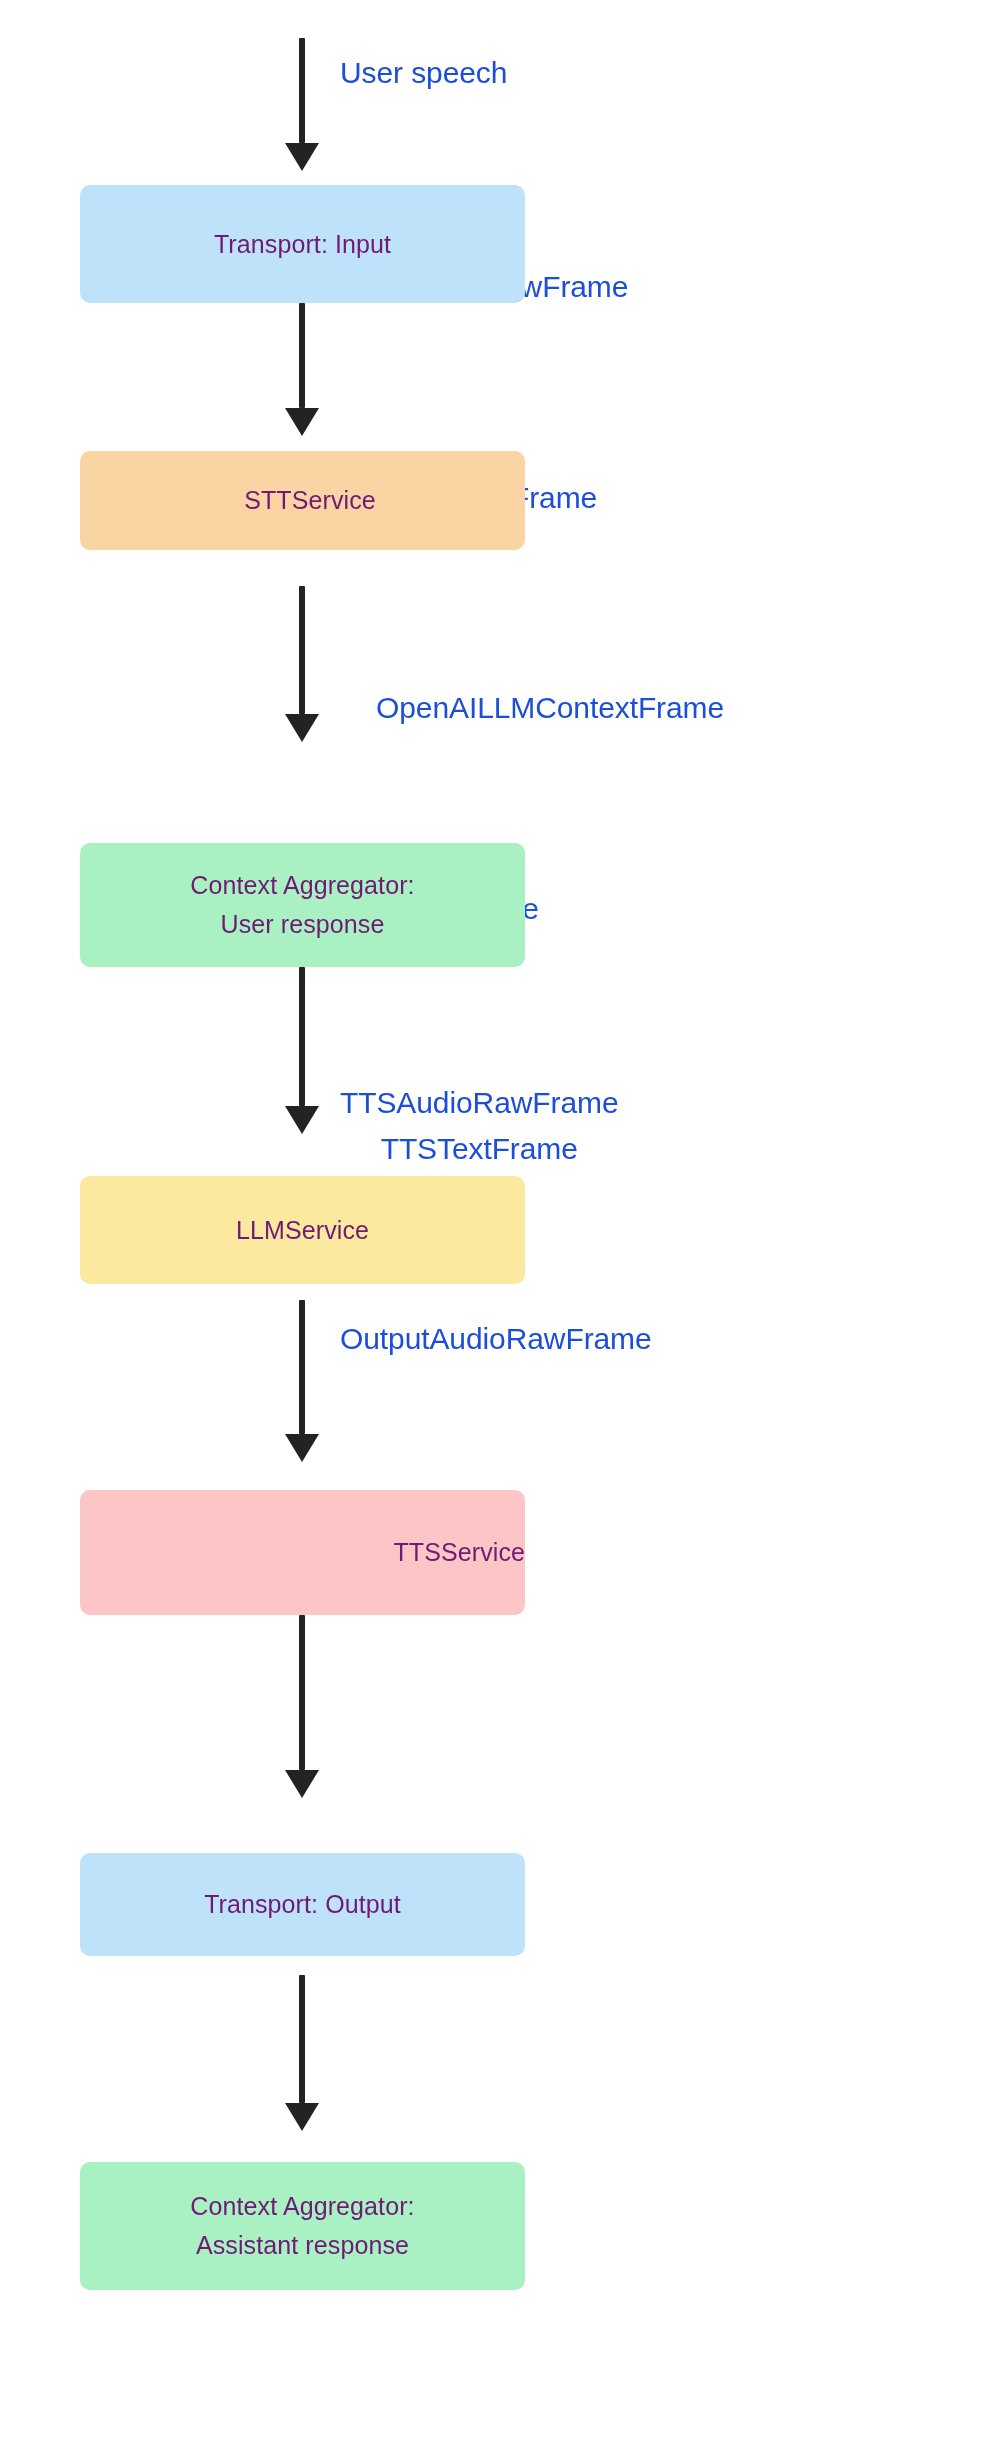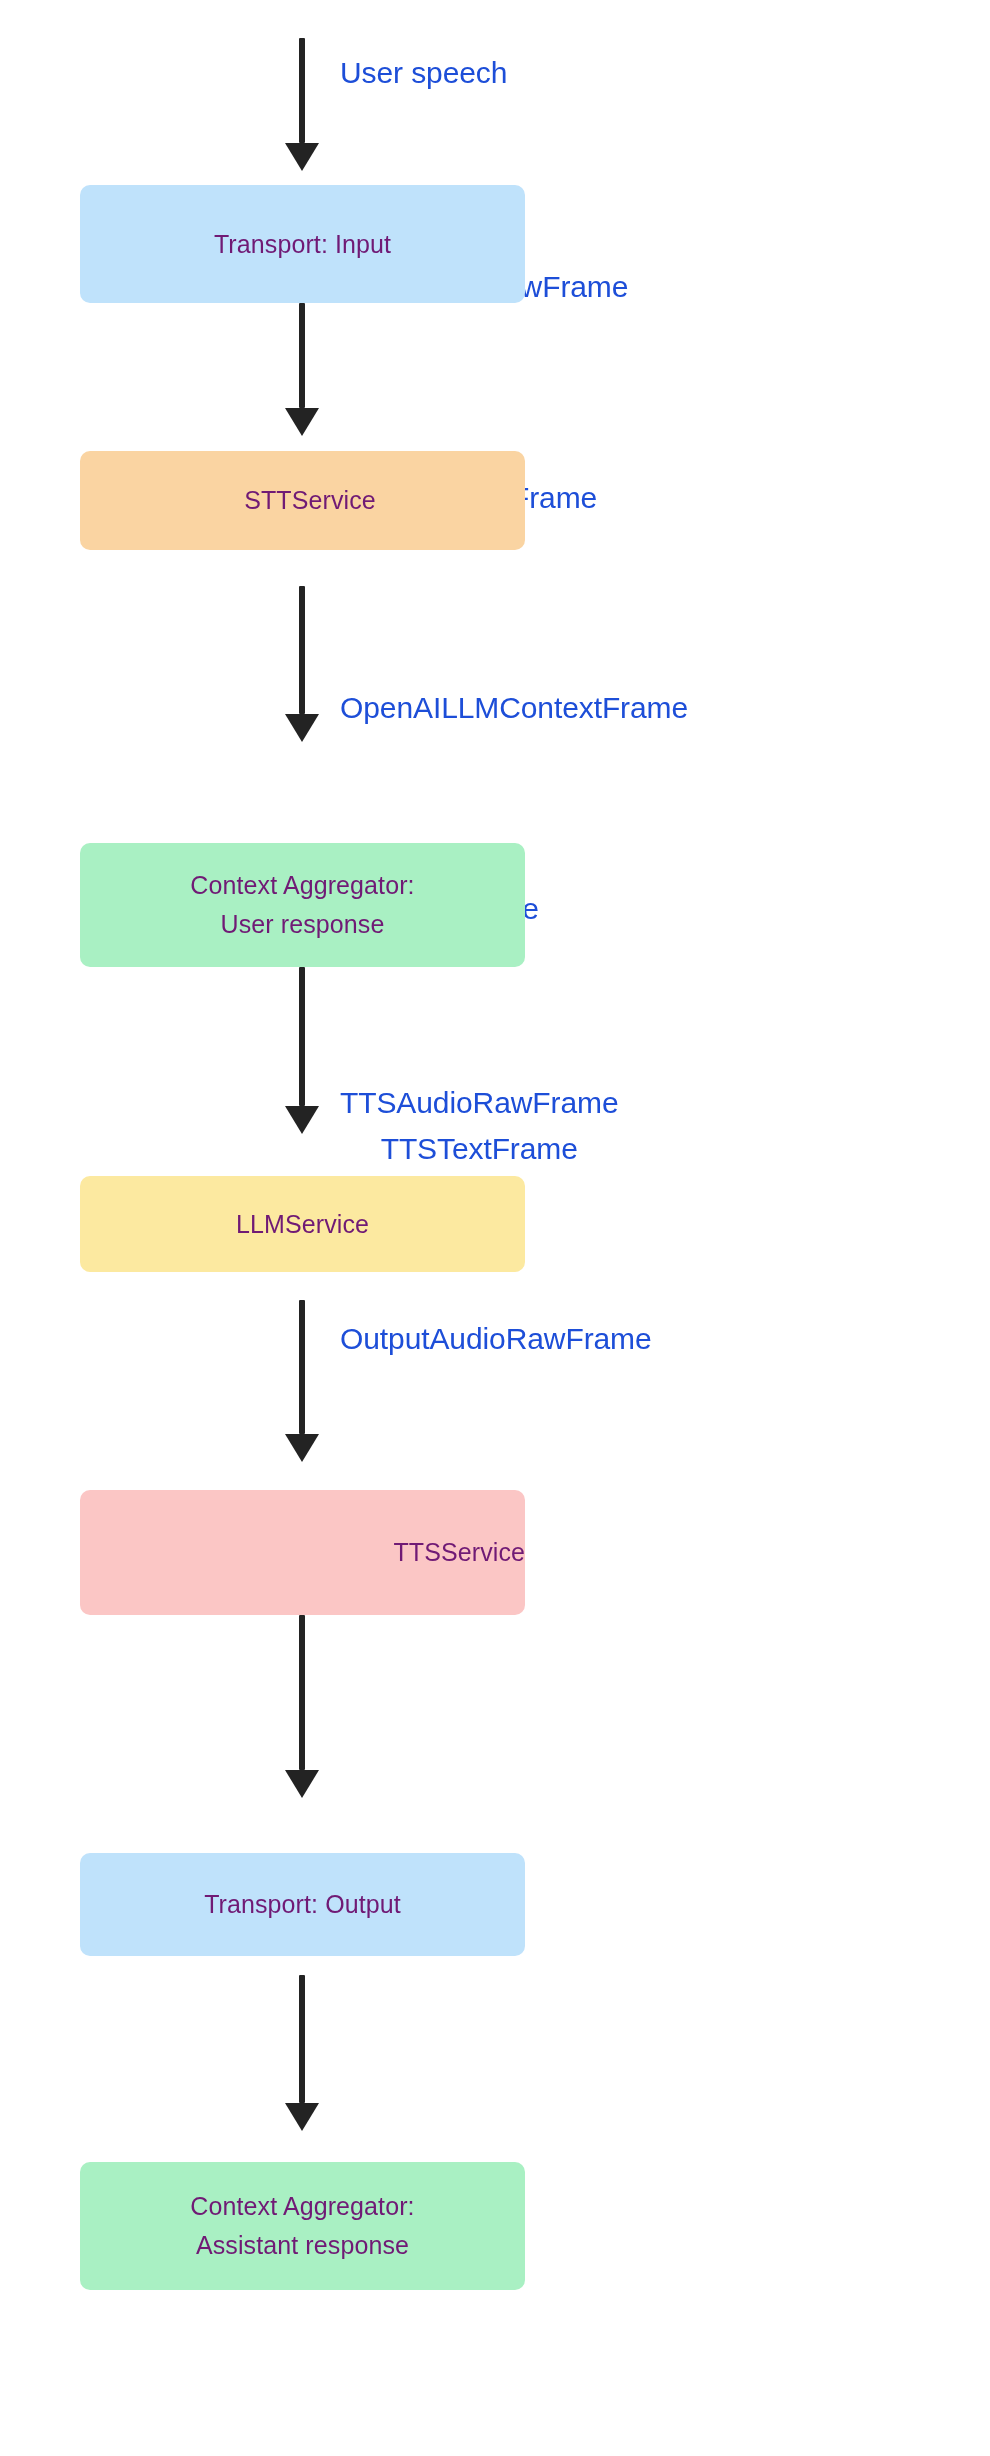--- a/index.html
+++ b/index.html
@@ -103,21 +103,21 @@
       <div class="shaft" style="top: 586px; height: 128px; background: rgb(35, 35, 35);"></div>
       <div class="head" style="top: 714px; border-top-color: rgb(35, 35, 35);"></div>
     </div>
     <div class="edge-label" style="top: 475px;">
       <span class="lbl-line">TranscriptionFrame</span>
     </div>
     <div class="edge">
       <div class="shaft" style="top: 967px; height: 139px; background: rgb(35, 35, 35);"></div>
       <div class="head" style="top: 1106px; border-top-color: rgb(35, 35, 35);"></div>
     </div>
-    <div class="edge-label" style="top: 685px;">
+    <div class="edge-label" style="top: 685px; margin-left: 36px;">
       <span class="lbl-line">OpenAILLMContextFrame</span>
     </div>
     <div class="edge">
       <div class="shaft" style="top: 1300px; height: 134px; background: rgb(35, 35, 35);"></div>
       <div class="head" style="top: 1434px; border-top-color: rgb(35, 35, 35);"></div>
     </div>
     <div class="edge-label" style="top: 886px;">
       <span class="lbl-line">LLMTextFrame</span>
     </div>
     <div class="edge">
@@ -138,21 +138,21 @@
     <div class="node blue" style="top: 185px; height: 118px; background: rgb(191, 226, 251);">
       <span class="line">Transport: Input</span>
     </div>
     <div class="node orange" style="top: 451px; height: 99px; background: rgb(250, 212, 162); padding-left: 15px;">
       <span class="line">STTService</span>
     </div>
     <div class="node green" style="top: 843px; height: 124px; background: rgb(169, 240, 195);">
       <span class="line">Context Aggregator:</span>
       <span class="line">User response</span>
     </div>
-    <div class="node yellow" style="top: 1176px; height: 96px; background: rgb(252, 233, 160);">
+    <div class="node yellow" style="top: 1176px; height: 108px; background: rgb(252, 233, 160);">
       <span class="line">LLMService</span>
     </div>
     <div class="node pink" style="top: 1490px; height: 125px; background: rgb(251, 198, 197); align-items: flex-end;">
       <span class="line">TTSService</span>
     </div>
     <div class="node blue" style="top: 1853px; height: 103px; background: rgb(191, 226, 251);">
       <span class="line">Transport: Output</span>
     </div>
     <div class="node green" style="top: 2162px; height: 128px; background: rgb(169, 240, 195);">
       <span class="line">Context Aggregator:</span>

